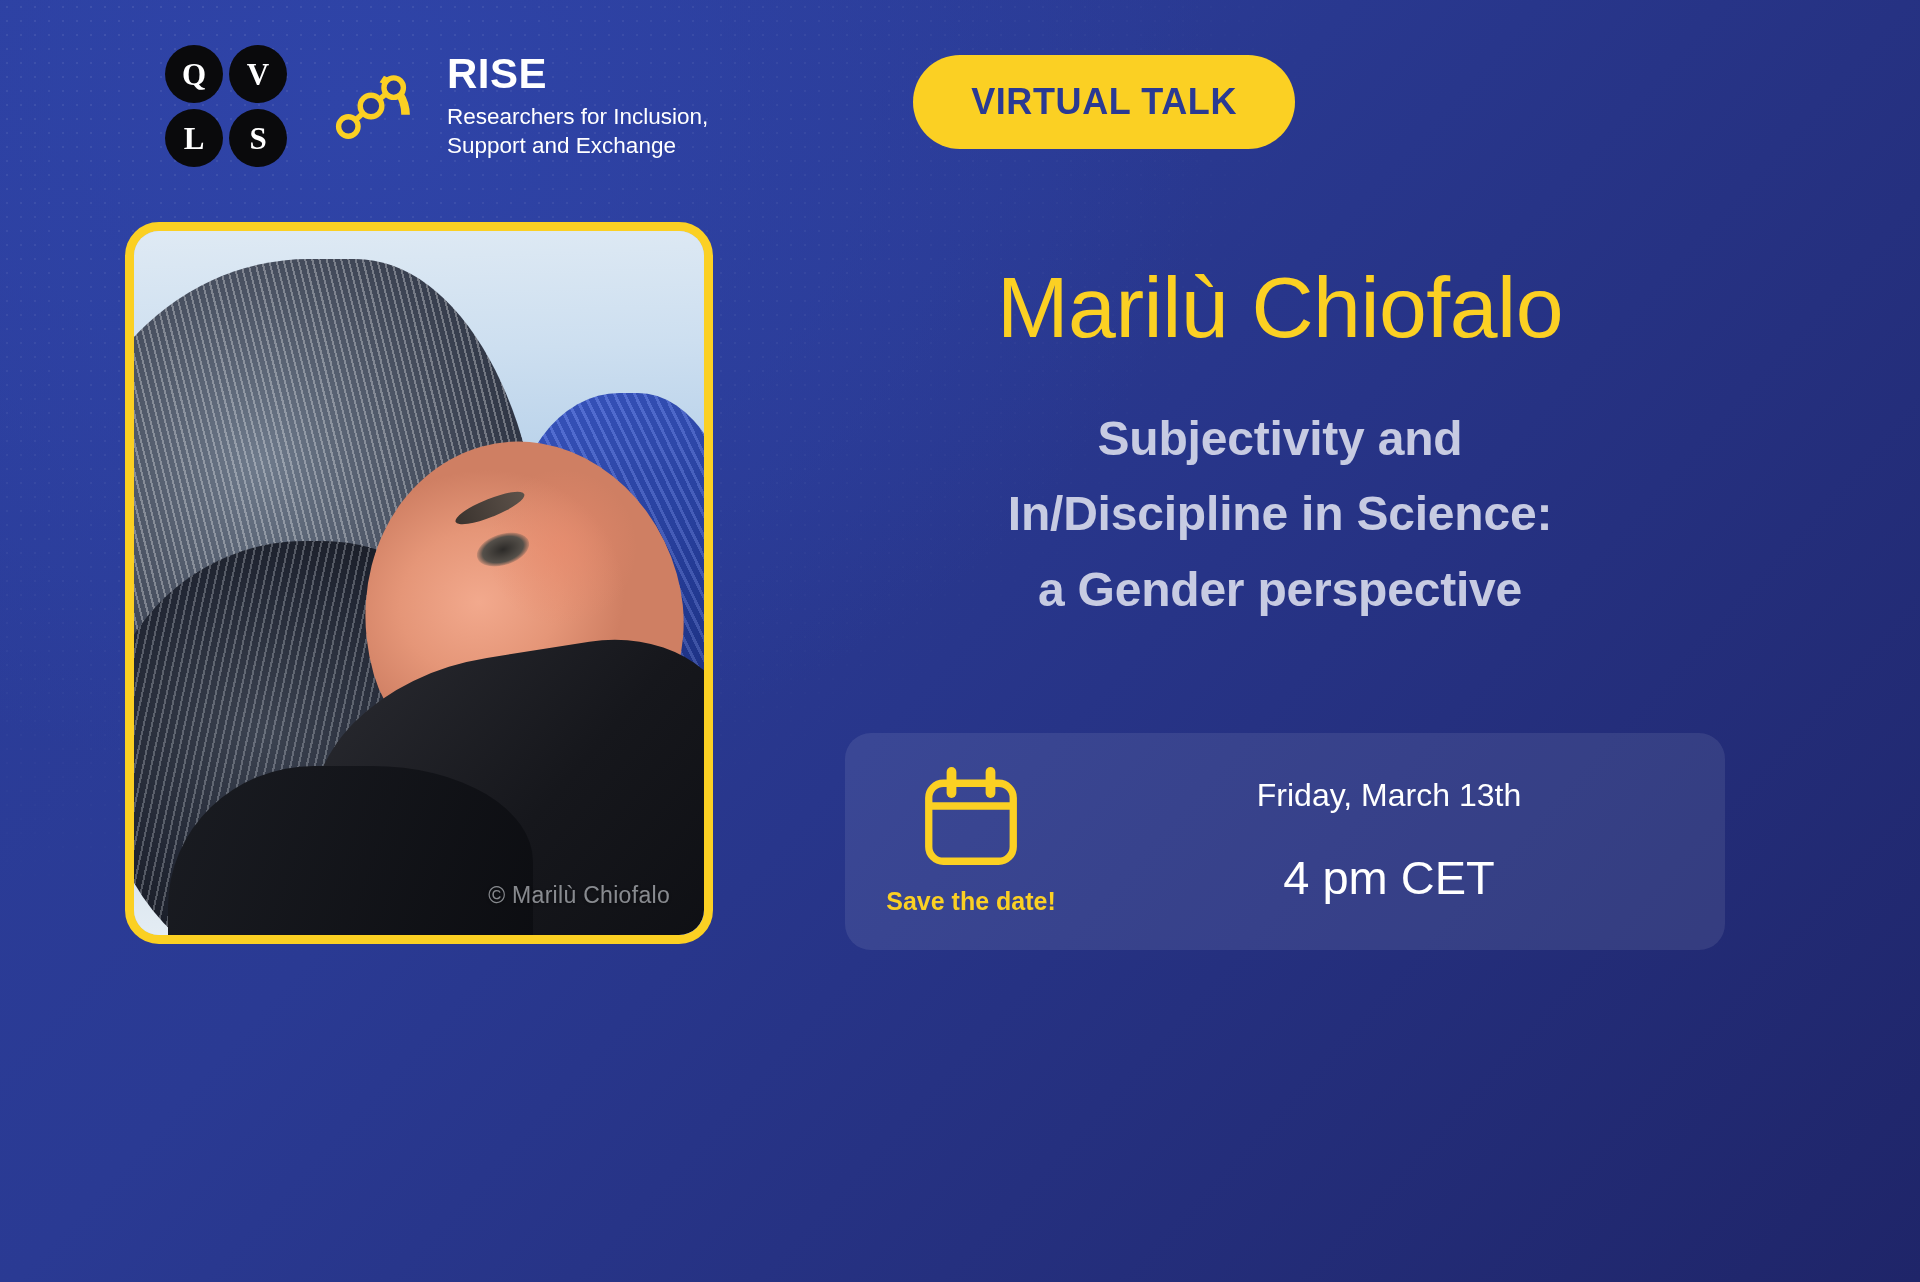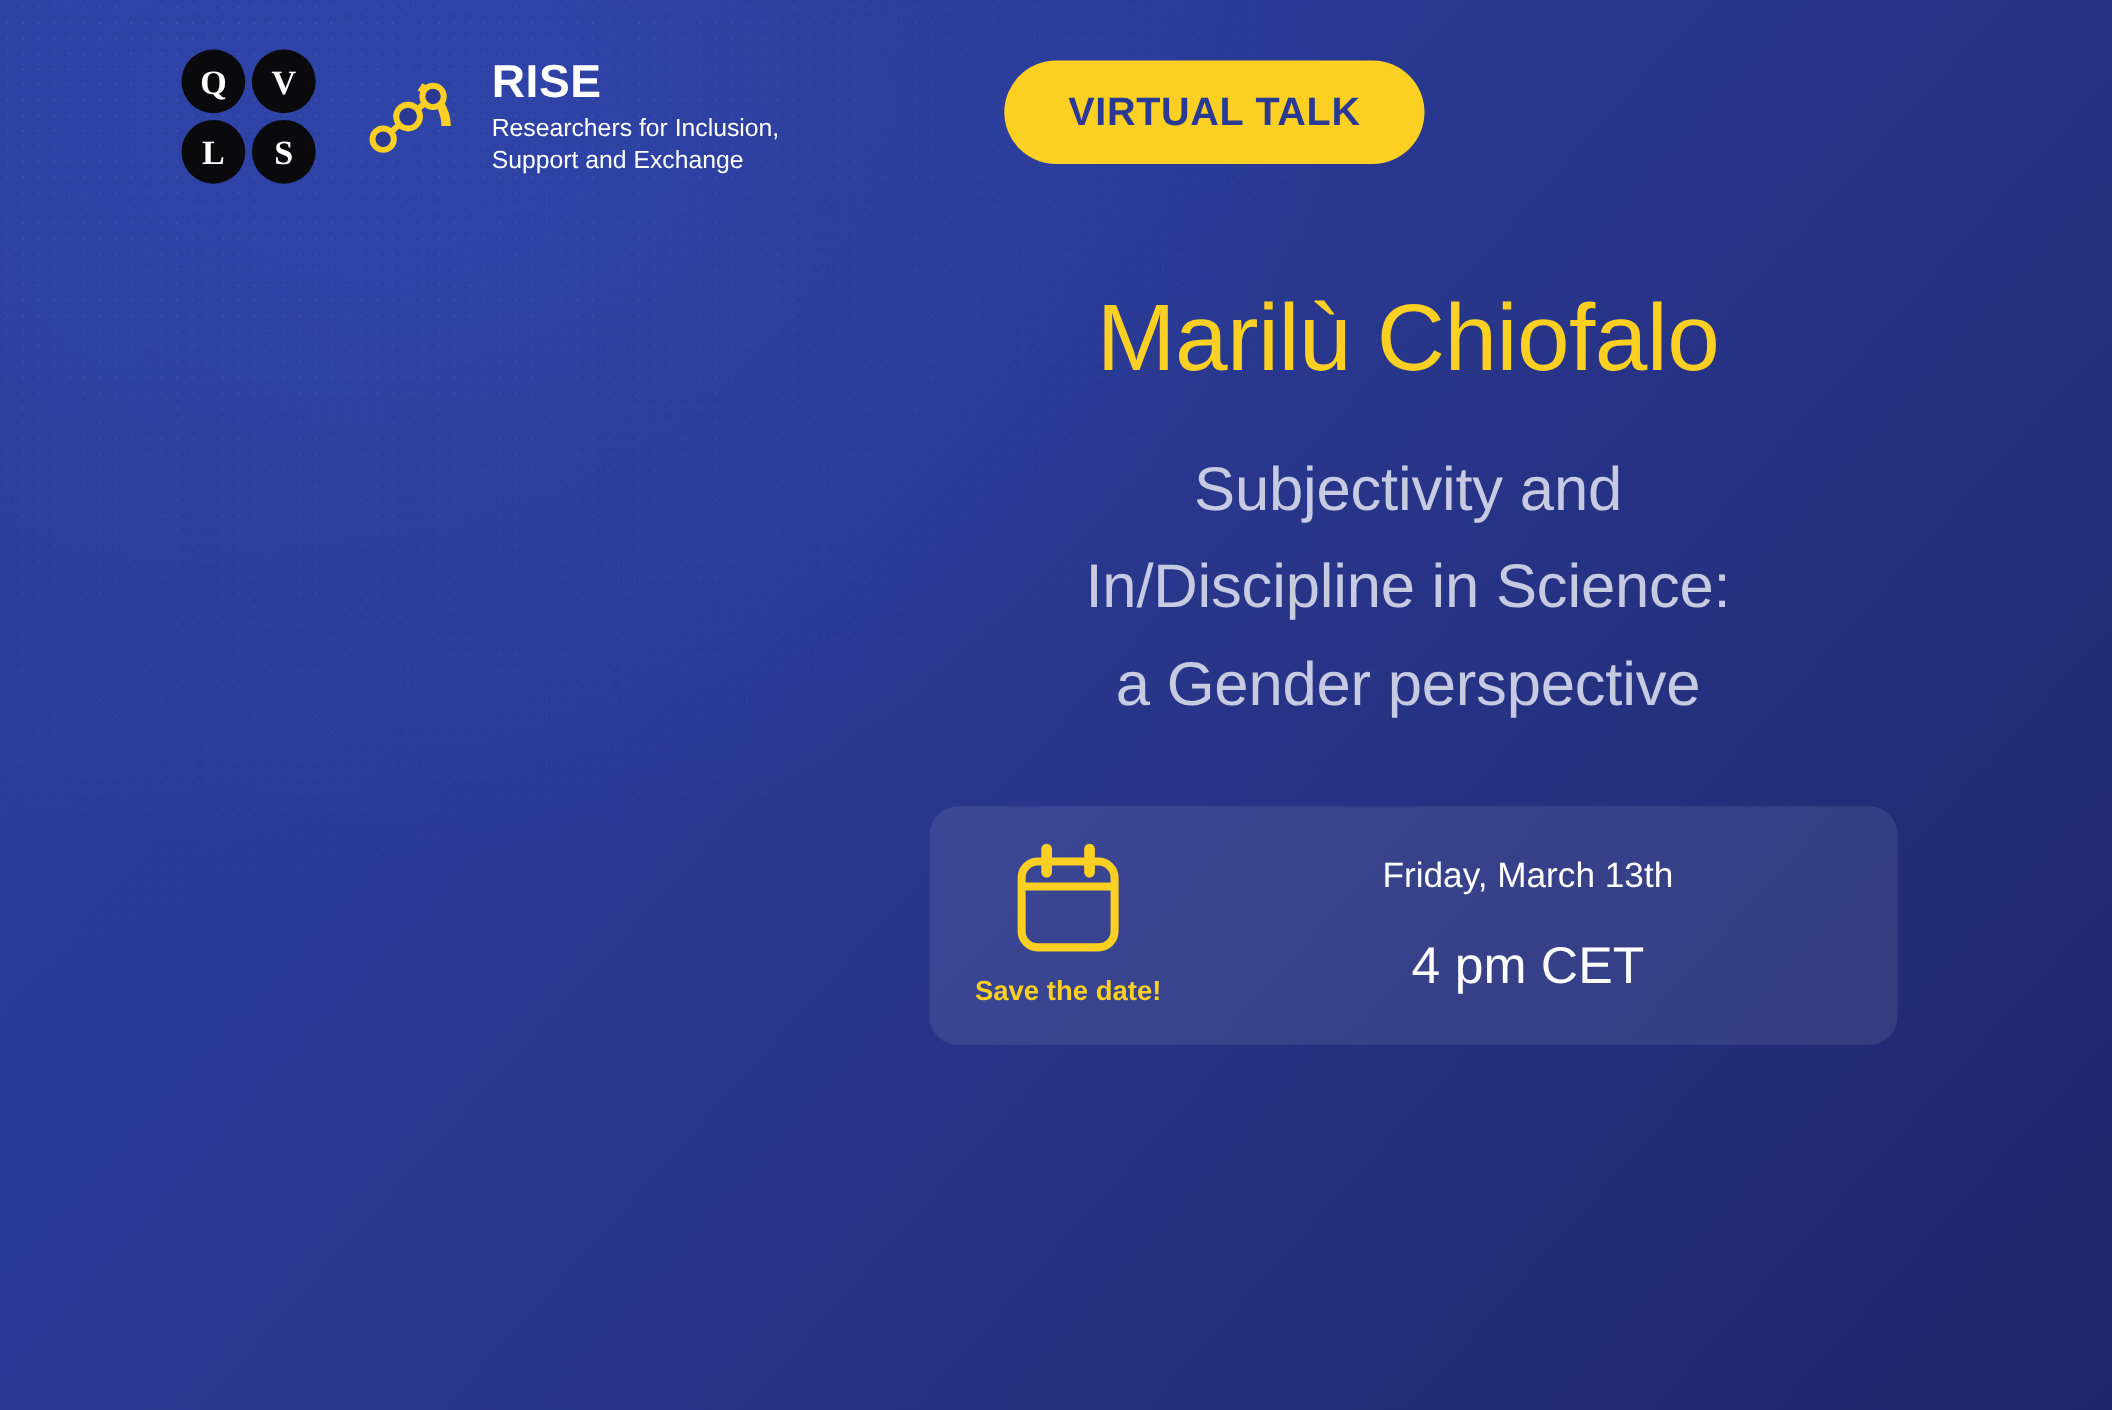--- a/index.html
+++ b/index.html
@@ -185,22 +185,22 @@
   #speaker-name {
     color:#fbd023;
     font-size:86px;
     font-weight:400;
     line-height:1.1;
     letter-spacing:-0.5px;
   }
   #talk-title {
     margin-top:46px;
     color:#c7cbe2;
-    font-size:56px;
-    font-weight:400;
+    font-size:48px;
+    font-weight:700;
     line-height:1.58;
     letter-spacing:-0.2px;
   }
   #talk-title .tline { display:block; }
 
   
   #date-card {
     position:absolute;
     left:845px; top:733px;
     width:880px;
@@ -266,20 +266,36 @@
       <div class="rise-text">
         <div class="rise-name">RISE</div>
         <div class="rise-tag">Researchers for Inclusion,</div>
         <div class="rise-tag" style="margin-top:0">Support and Exchange</div>
       </div>
     </div>
   </div>
 
   <div id="talk-pill">VIRTUAL TALK</div>
 
+  <div id="photo-frame">
+    <div id="photo-inner">
+      <div class="sky"></div>
+      <div class="hairmass"></div>
+      <div class="hairmass2"></div>
+      <div class="beanie"></div>
+      <div class="face"></div>
+      <div class="cheek"></div>
+      <div class="brow1"></div>
+      <div class="eye1"></div>
+      <div class="eye2"></div>
+      <div class="jacket"></div>
+      <div class="jacket2"></div>
+      <div id="photo-credit">© Marilù Chiofalo</div>
+    </div>
+  </div>
 
   <div id="right-col">
     <div id="speaker-name">Marilù Chiofalo</div>
     <div id="talk-title">
       <span class="tline">Subjectivity and</span>
       <span class="tline">In/Discipline in Science:</span>
       <span class="tline">a Gender perspective</span>
     </div>
   </div>
 

